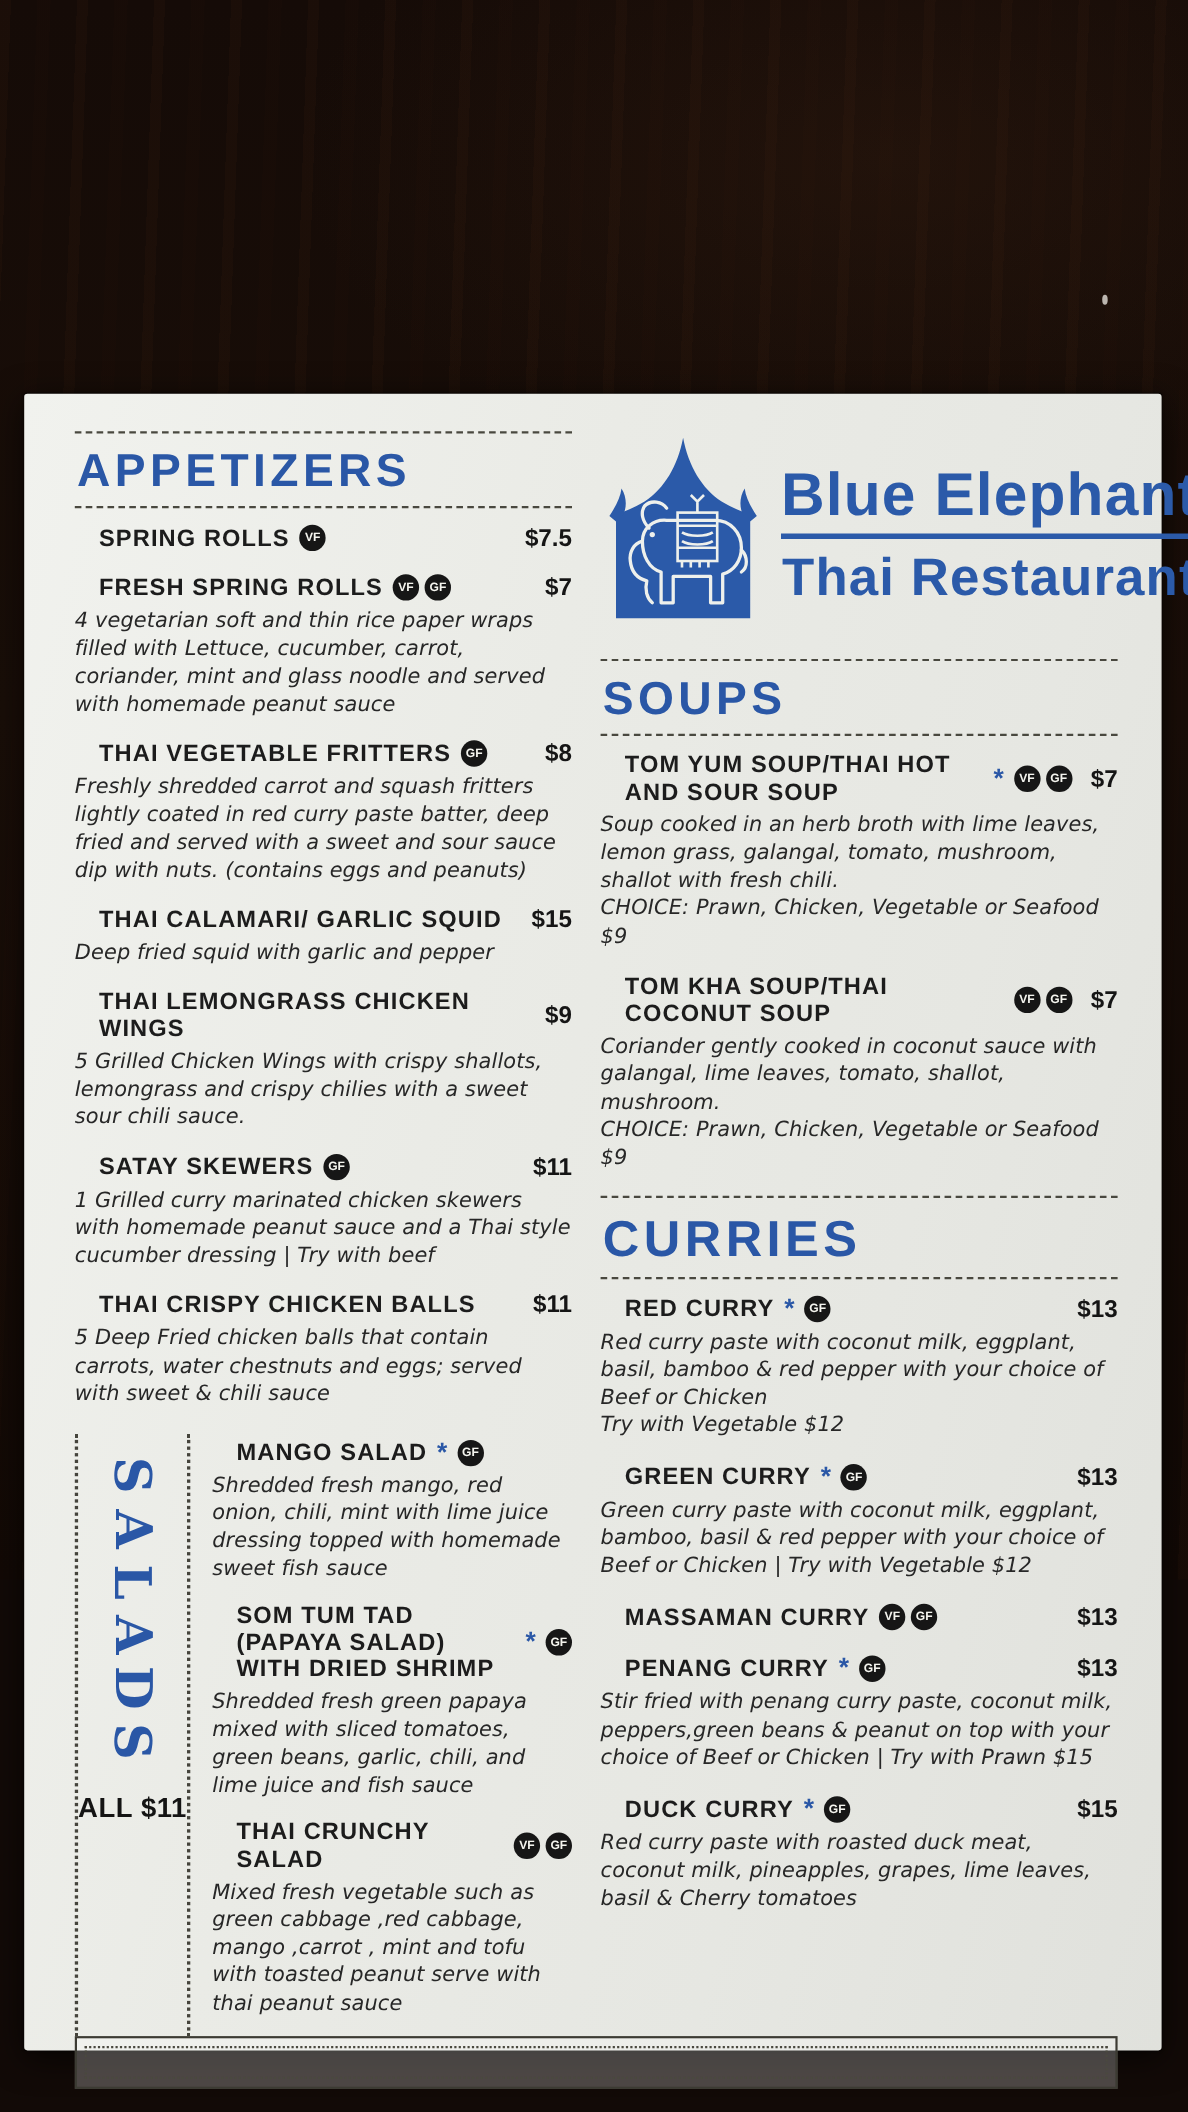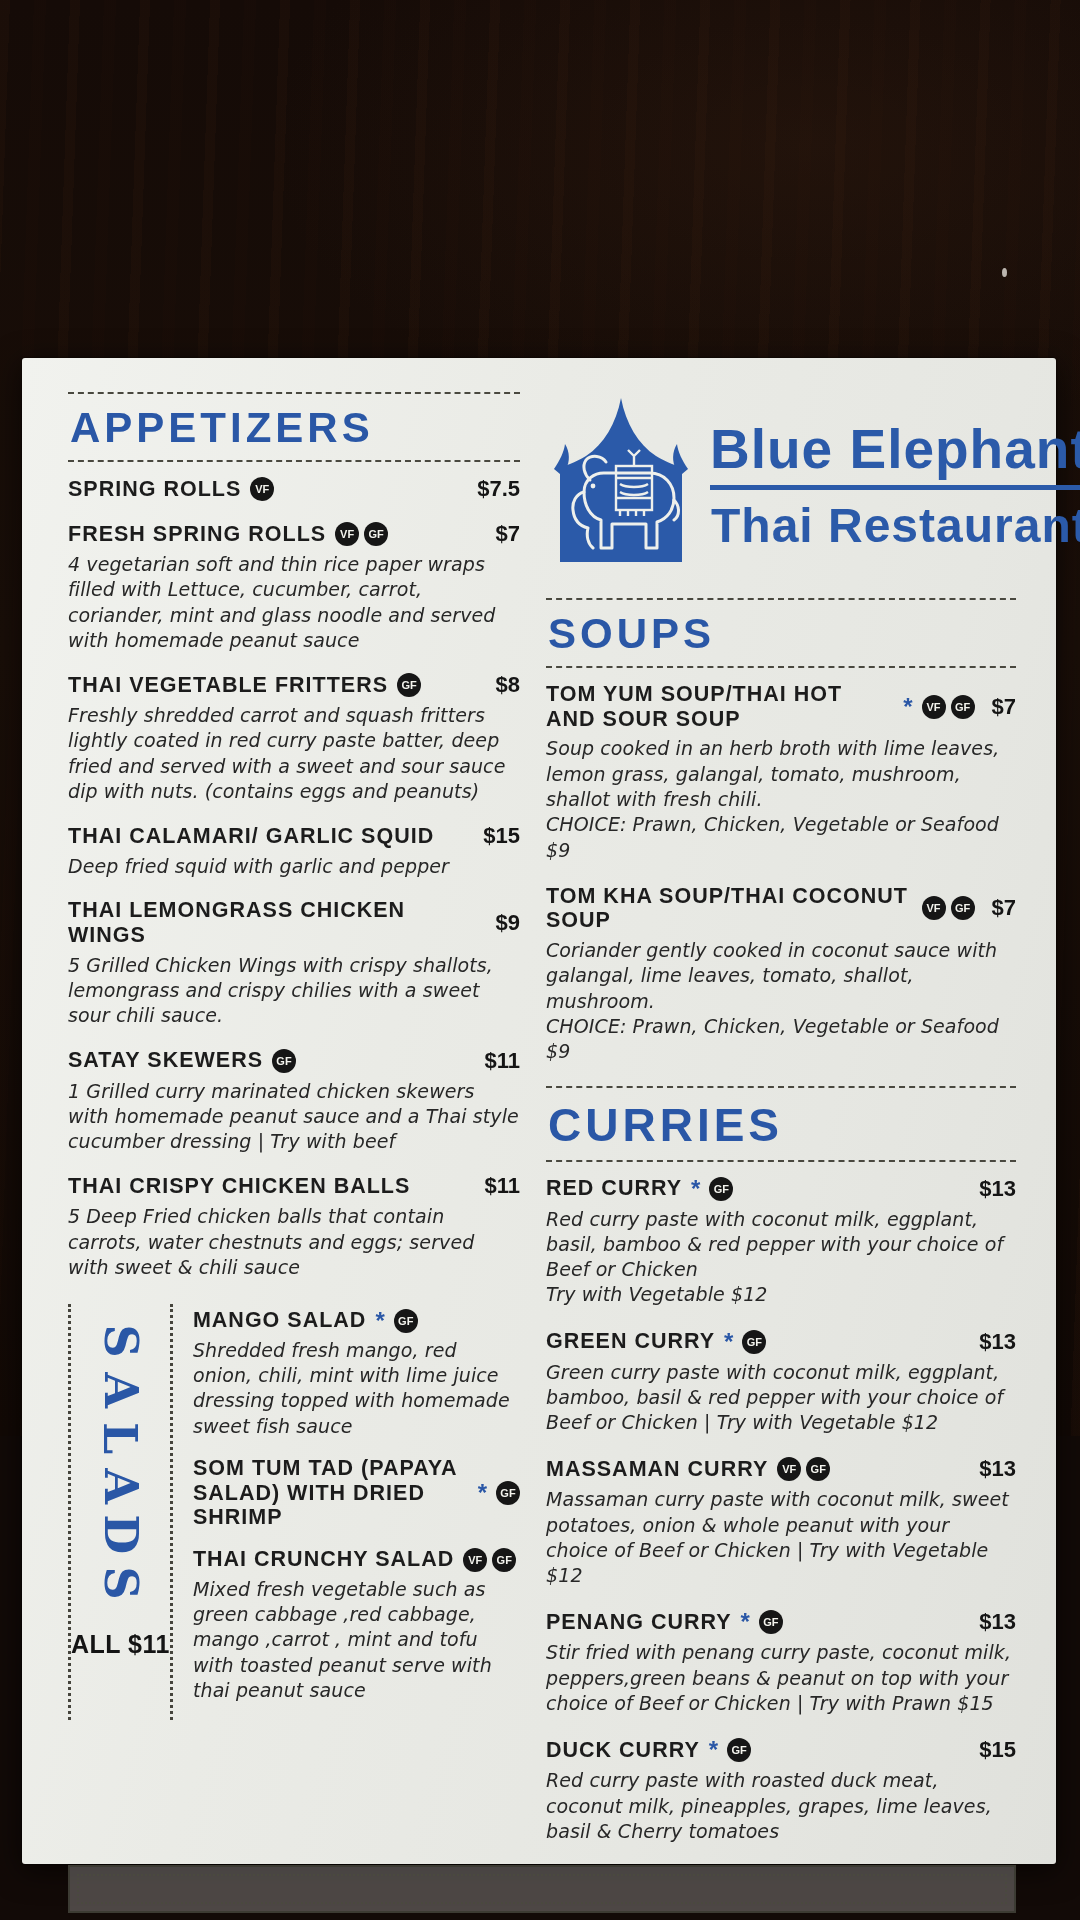--- a/index.html
+++ b/index.html
@@ -33,21 +33,21 @@
     border-top:2px dashed #49483f; border-bottom:2px dashed #49483f;
     padding:10px 2px 8px; margin-bottom:14px;
   }
   .section-title {
     color:#2a57a6; font-weight:800; font-size:42px; letter-spacing:4px;
     font-family:"Liberation Sans", sans-serif;
   }
   .curries .section-title { font-size:46px; }
 
   .menu-item { margin-bottom:19px; }
-  .item-head { display:flex; align-items:center; gap:9px; }
+  .item-head { display:flex; align-items:center; gap:9px;margin-left:22px; }
   .item-name {
     font-weight:700; font-size:21.5px; color:#1c1c1c; letter-spacing:1px;
     text-transform:uppercase; line-height:1.15;
   }
   .item-star { color:#2a57a6; font-weight:800; font-size:24px; line-height:1; }
   .badges { display:inline-flex; gap:5px; }
   .badge {
     width:24px; height:24px; border-radius:50%; background:#161616; color:#f4f4ee;
     font-size:11px; font-weight:800; display:inline-flex; align-items:center; justify-content:center;
     letter-spacing:0;
@@ -220,20 +220,23 @@
   </div>
               <div class="menu-item">
     <div class="item-head">
       <span class="item-name">Som Tum Tad (Papaya Salad) with Dried Shrimp</span>
       <span class="item-star">*</span>
       <span class="badges">
                     <span class="badge">GF</span>
                   </span>
 
     </div>
+    <div class="item-desc">
+                  <div>Shredded fresh green papaya mixed with sliced tomatoes, green beans, garlic, chili, and lime juice and fish sauce</div>
+                </div>
   </div>
               <div class="menu-item">
     <div class="item-head">
       <span class="item-name">Thai Crunchy Salad</span>
 
       <span class="badges">
                     <span class="badge">VF</span>
                     <span class="badge">GF</span>
                   </span>
 
@@ -346,23 +349,20 @@
             <div class="menu-item">
     <div class="item-head">
       <span class="item-name">Massaman Curry</span>
 
       <span class="badges">
                   <span class="badge">VF</span>
                   <span class="badge">GF</span>
                 </span>
       <span class="item-price">$13</span>
     </div>
-    <div class="item-desc">
-                <div>Massaman curry paste with coconut milk, sweet potatoes, onion &amp; whole peanut with your choice of Beef or Chicken | Try with Vegetable $12</div>
-              </div>
   </div>
             <div class="menu-item">
     <div class="item-head">
       <span class="item-name">Penang Curry</span>
       <span class="item-star">*</span>
       <span class="badges">
                   <span class="badge">GF</span>
                 </span>
       <span class="item-price">$13</span>
     </div>

